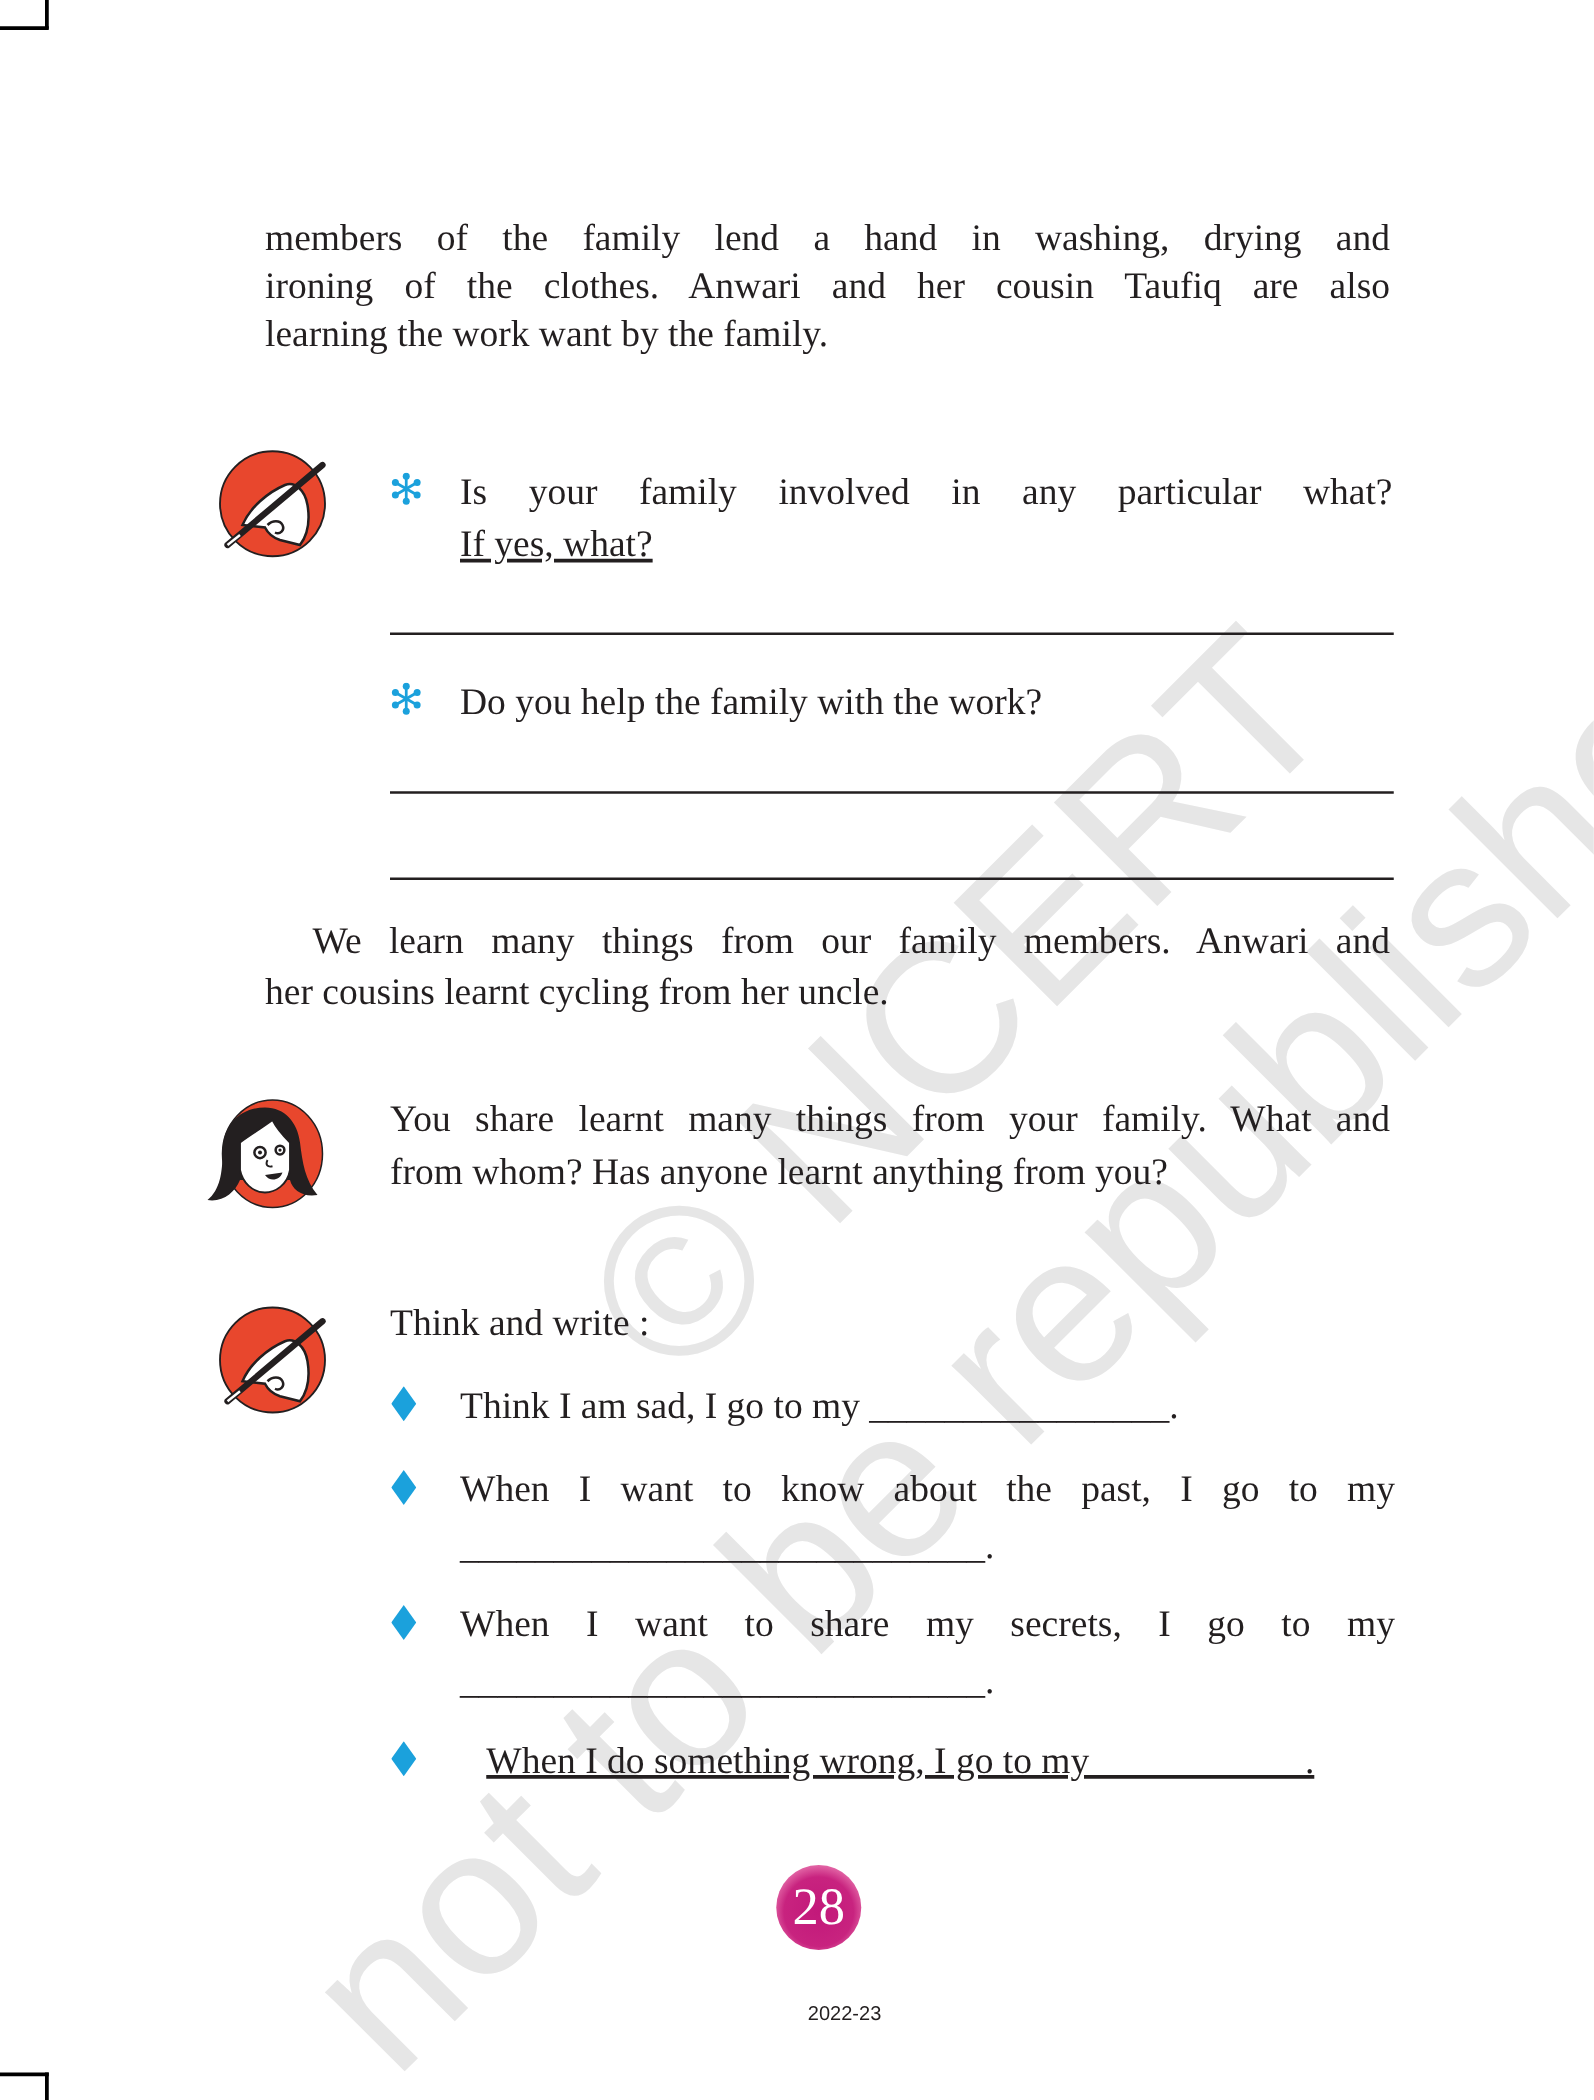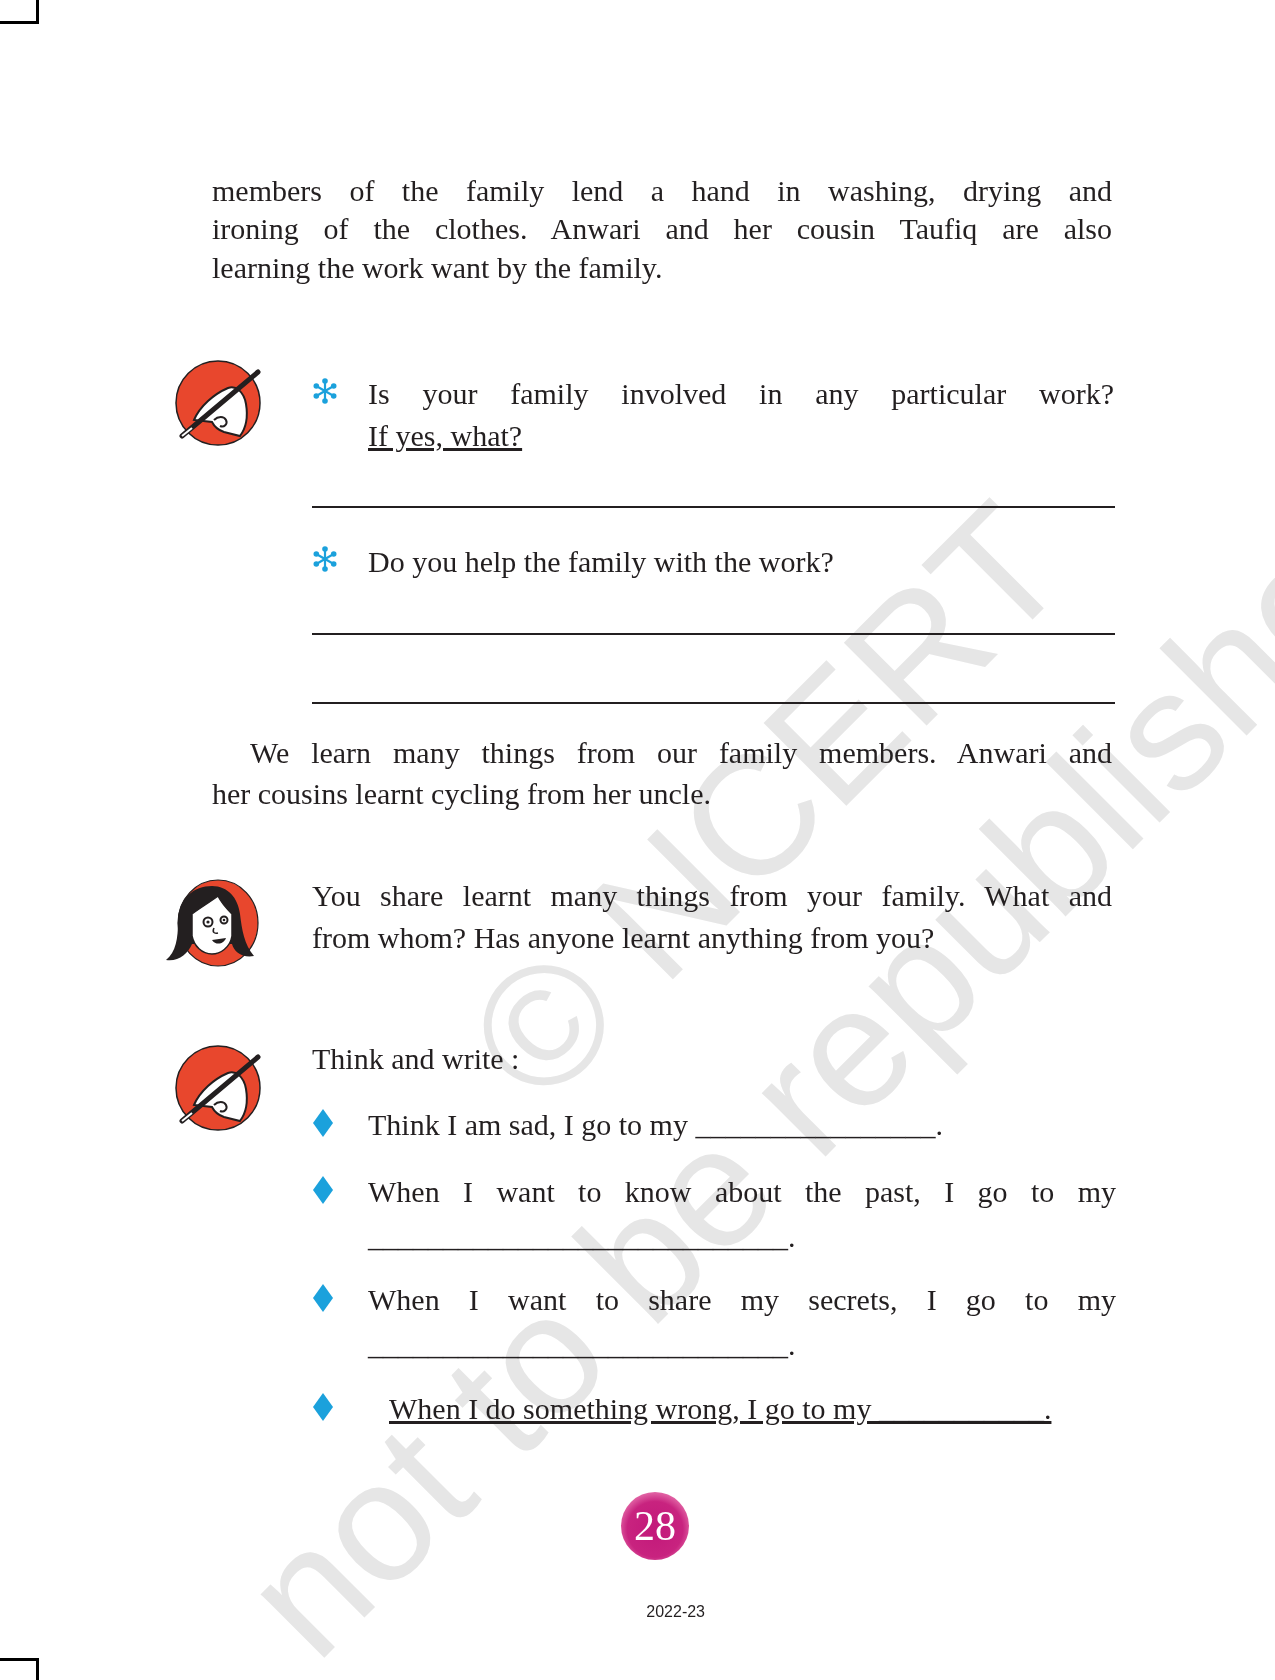--- a/index.html
+++ b/index.html
@@ -83,21 +83,21 @@
         <g fill="#1ba1dc">
           <circle cx="13" cy="3" r="2.8"></circle>
             <circle cx="13" cy="23" r="2.8"></circle>
           <circle cx="4.3" cy="8" r="2.8"></circle>
             <circle cx="21.7" cy="18" r="2.8"></circle>
           <circle cx="4.3" cy="18" r="2.8"></circle>
             <circle cx="21.7" cy="8" r="2.8"></circle>
         </g>
       </svg>
     </div>
-    <div class="txt justify" style="left:368px; top:379px; width:746px;">Is your family involved in any particular work?</div>
+    <div class="txt justify" style="left:368px; top:379px; width:746px;">Is your family involved in any particular what?</div>
     <div class="txt" style="left:368px; top:421px;text-decoration:underline;">If yes, what?</div>
     <div class="write-line" style="left:312px; top:506px; width:803px;"></div>
   </div>
 
   <div>
     <div class="abs asterisk" style="left:312px; top:546px; width:26px; height:26px;">
       <svg width="26" height="26" viewBox="0 0 26 26">
         <g stroke="#1ba1dc" stroke-width="2.2">
           <line x1="13" y1="3" x2="13" y2="23"></line>
           <line x1="4.3" y1="8" x2="21.7" y2="18"></line>

